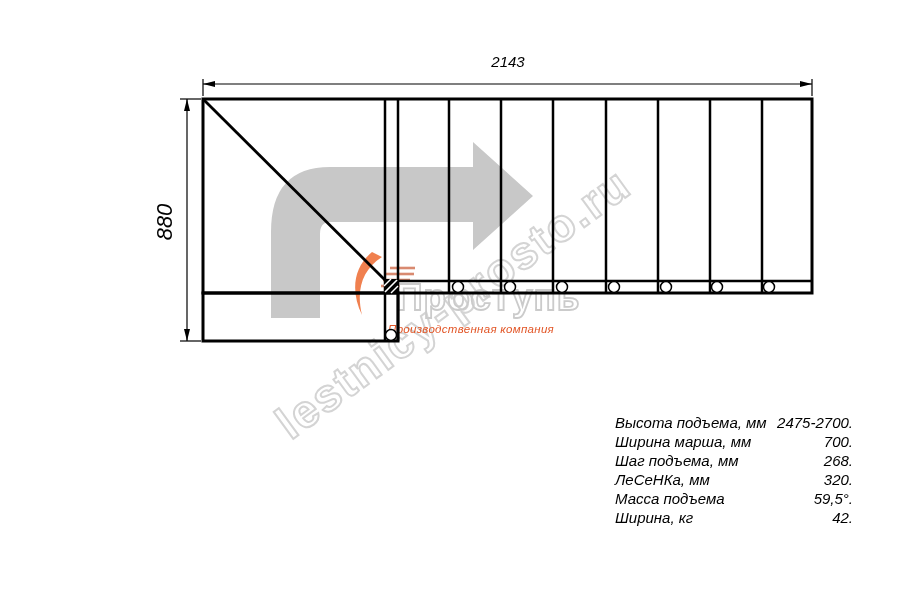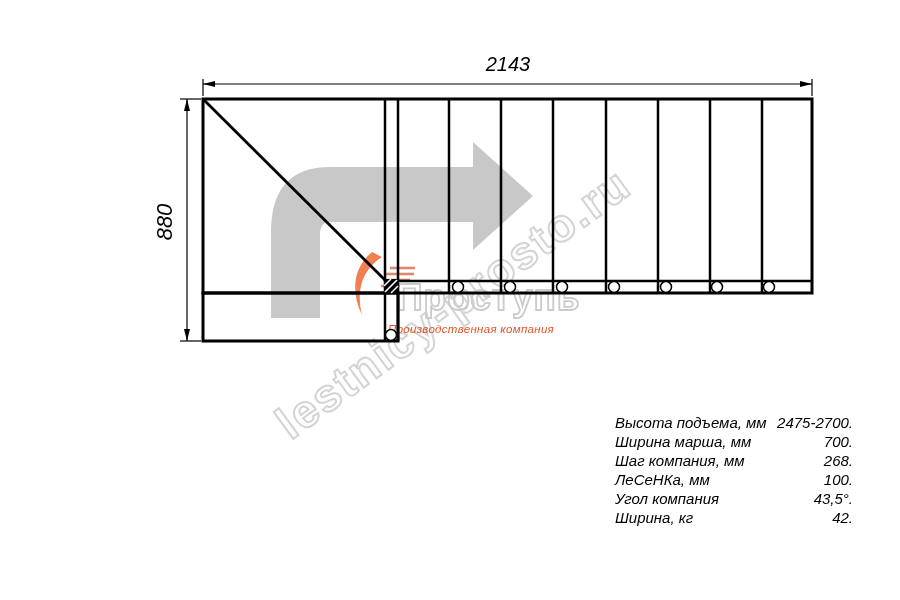--- a/index.html
+++ b/index.html
@@ -25,21 +25,21 @@
   .logo-tagline{
     position:absolute;left:388px;top:323px;z-index:2;white-space:nowrap;
     font-size:11.5px;font-style:italic;color:#e25526;letter-spacing:0.3px;
   }
   .logo-flame{position:absolute;left:340px;top:245px;z-index:2;}
   
   .drawing-layer{position:absolute;left:0;top:0;z-index:3;}
   
   .dim-top{
     position:absolute;left:428px;top:53px;width:160px;z-index:4;
-    text-align:center;font-size:20px;font-style:italic;
+    text-align:center;font-size:15px;font-style:italic;
   }
   .dim-left{
     position:absolute;left:141px;top:211px;width:44px;height:22px;z-index:4;
     text-align:center;font-size:22px;font-style:italic;
     transform:rotate(-90deg);
   }
   
   .specs{
     position:absolute;left:615px;top:413px;width:238px;z-index:4;
     font-size:15px;font-style:italic;
@@ -132,30 +132,30 @@
   <div class="specs">
     <div class="spec-row">
       <span class="spec-label">Высота подъема, мм</span>
       <span class="spec-value">2475-2700.</span>
     </div>
     <div class="spec-row">
       <span class="spec-label">Ширина марша, мм</span>
       <span class="spec-value">700.</span>
     </div>
     <div class="spec-row">
-      <span class="spec-label">Шаг компания, мм</span>
+      <span class="spec-label">Шаг подъема, мм</span>
       <span class="spec-value">268.</span>
     </div>
     <div class="spec-row">
       <span class="spec-label">ЛеСеНКа, мм</span>
-      <span class="spec-value">100.</span>
+      <span class="spec-value">320.</span>
     </div>
     <div class="spec-row">
-      <span class="spec-label">Угол компания</span>
-      <span class="spec-value">43,5°.</span>
+      <span class="spec-label">Масса подъема</span>
+      <span class="spec-value">59,5°.</span>
     </div>
     <div class="spec-row">
       <span class="spec-label">Ширина, кг</span>
       <span class="spec-value">42.</span>
     </div>
   </div>
 
 </div>
 
 </body></html>

